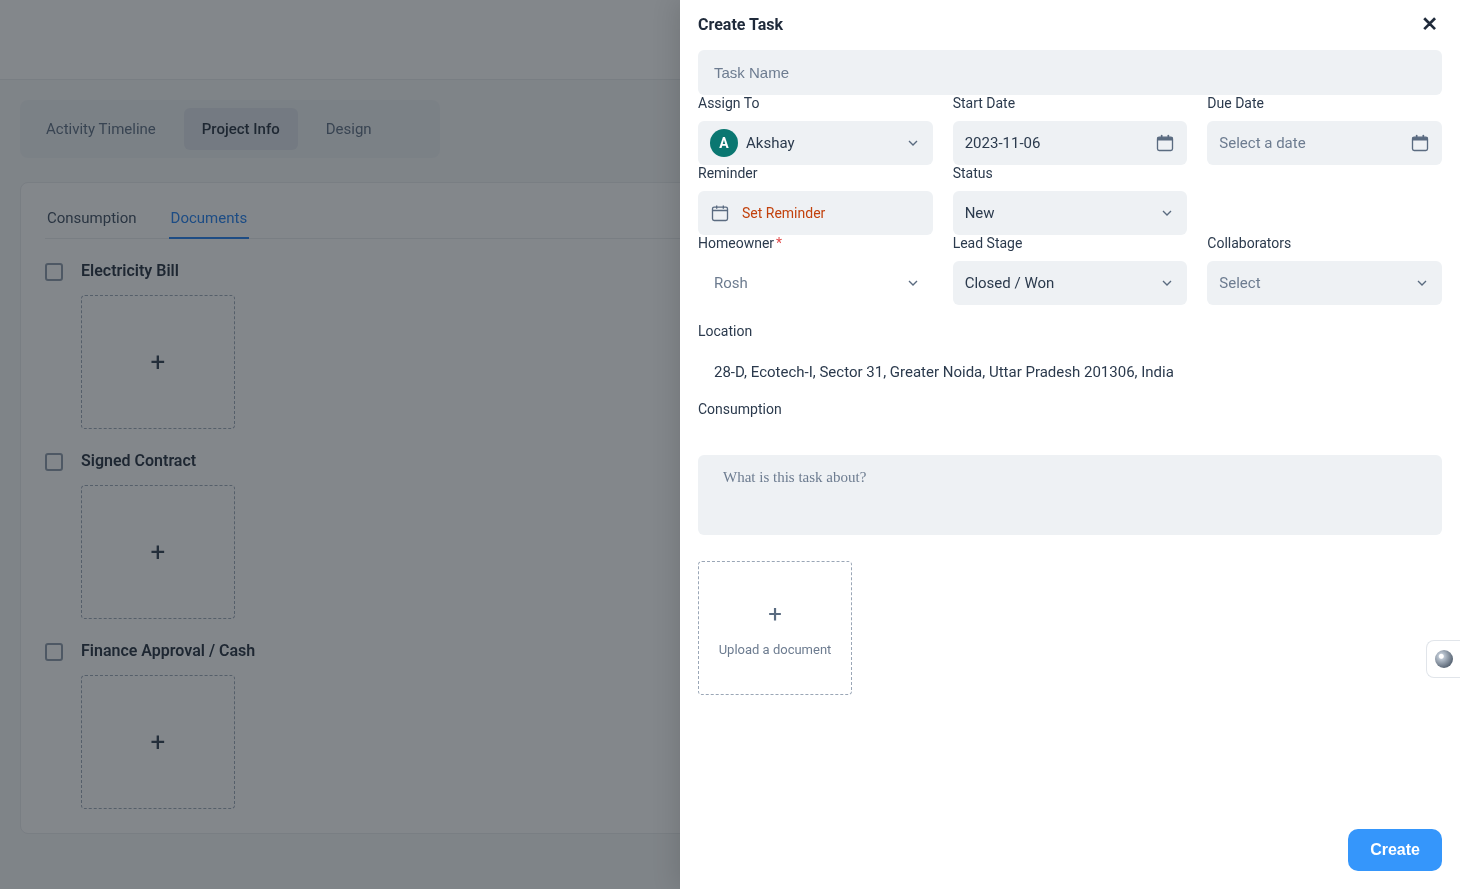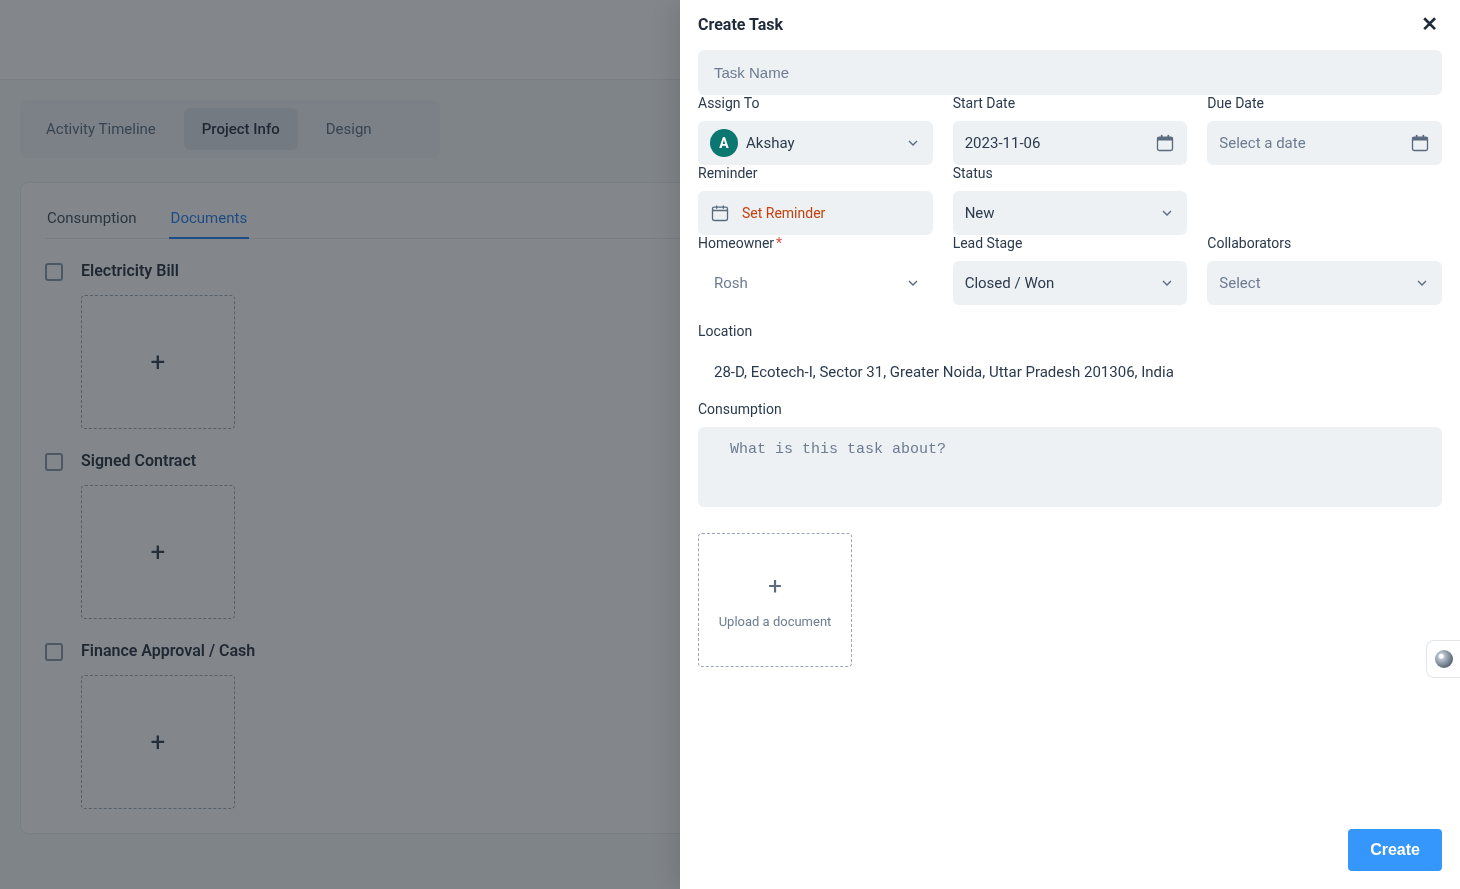--- a/index.html
+++ b/index.html
@@ -58,28 +58,28 @@
   .reminder-box { background: #eef1f4; border-radius: 6px; height: 44px; display: flex; align-items: center; gap: 12px; padding: 0 12px; cursor: pointer; }
   .reminder-text { color: #c2410c; font-size: 14px; }
   .cal-outline { width: 20px; height: 20px; display: inline-block; }
 
   .muted-select { background: #eef1f4; border-radius: 6px; height: 44px; display: flex; align-items: center; justify-content: space-between; padding: 0 12px; font-size: 15px; color: #6d7c90; cursor: pointer; }
 
   .loc-row { margin-top: 18px; }
   .loc-text { padding: 14px 16px 0; font-size: 15px; color: #2b3a4d; }
 
   .desc-row { margin-top: 20px; }
-  .desc-box { width: 100%; min-height: 80px; background: #eef1f4; border: none; border-radius: 6px; padding: 14px 32px; font-size: 15px; color: #3b4a5e; resize: none; font-family: Liberation Mono, monospace; }
+  .desc-box { width: 100%; min-height: 80px; background: #eef1f4; border: none; border-radius: 6px; padding: 14px 25px; font-size: 15px; color: #3b4a5e; resize: none; font-family: Liberation Serif, serif; margin-top: 28px; }
   .desc-box::placeholder { color: #6d7c90; }
 
   .upload-box { margin-top: 22px; width: 154px; height: 134px; border: 1.5px dashed #9aa6b6; border-radius: 4px; display: flex; flex-direction: column; align-items: center; justify-content: center; gap: 14px; cursor: pointer; }
   .upload-box .plus { font-size: 24px; color: #5a6b80; }
   .upload-box .ulabel { font-size: 13px; color: #6d7c90; }
 
-  .btn-primary { background: #3596fb; color: #fff; border: none; border-radius: 4px; padding: 12px 22px; font-size: 16px; font-weight: 600; cursor: pointer; }
+  .btn-primary { background: #3596fb; color: #fff; border: none; border-radius: 10px; padding: 12px 22px; font-size: 16px; font-weight: 600; cursor: pointer; }
 
   
   .float-bubble { position: absolute; right: 0; top: 640px; width: 34px; height: 38px; background: #fff; border: 1px solid #e1e5ea; border-right: none; border-radius: 8px 0 0 8px; display: flex; align-items: center; justify-content: center; }
   .float-bubble .dot { width: 18px; height: 18px; border-radius: 50%; background: radial-gradient(circle at 35% 35%, #fff 0 2px, #bac4d0 3px, #5e6a79 70%); }
 </style>
 </head>
 <body>
 
 <div class="bg-page">
   <div class="bg-topbar"></div>

